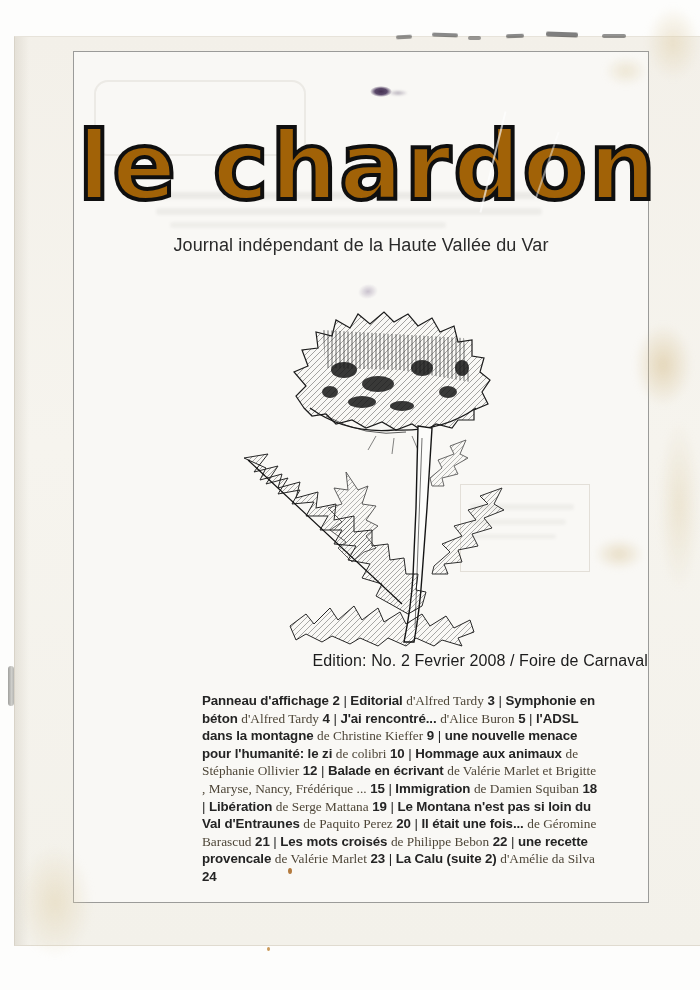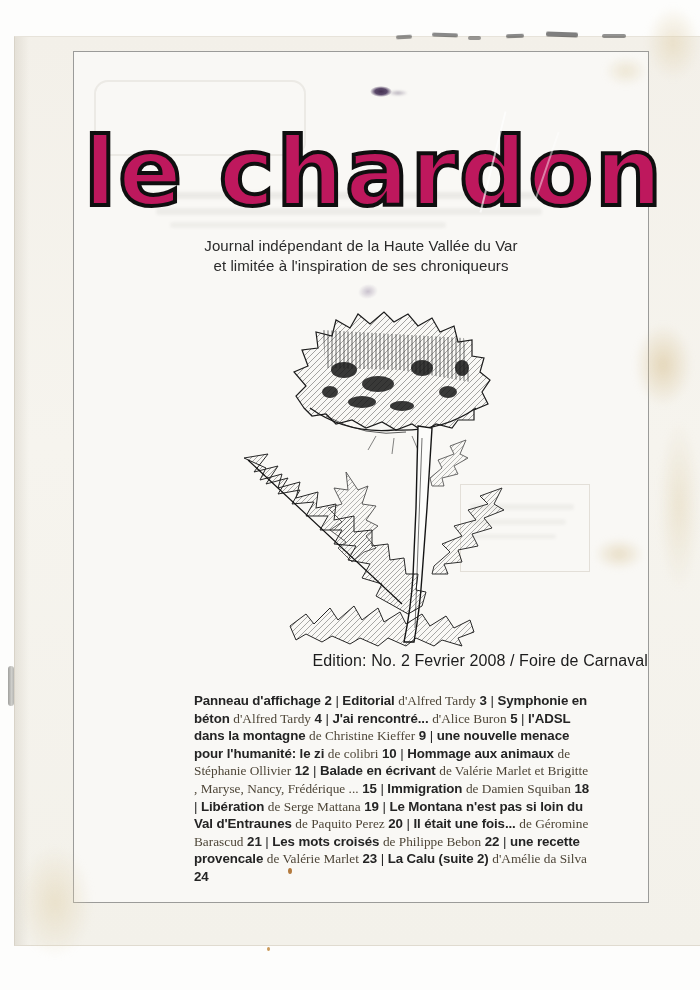--- a/index.html
+++ b/index.html
@@ -11,23 +11,23 @@
          background:linear-gradient(180deg,#f3f0e9 0%,#f6f4ee 45%,#f3f1ea 100%);
          border-left:1px solid #d8d3c8;border-top:1px solid #e7e3da;border-bottom:1px solid #e0dbd0;}
   .sheet::before{content:"";position:absolute;left:0;top:0;bottom:0;width:14px;
          background:linear-gradient(90deg,rgba(190,183,168,.28),rgba(190,183,168,0));}
 
   
   .frame{position:absolute;left:58px;top:14px;width:574px;height:850px;
          border:1px solid #9b9b99;background:#f9f8f5;}
 
   
-  .masthead{position:absolute;left:0;right:0;top:64px;margin:10px;text-align:center;
+  .masthead{position:absolute;left:0;right:0;top:64px;margin:4px;text-align:center;
         font-family:"DejaVu Sans",sans-serif;font-weight:bold;font-size:94px;line-height:94px;
-        color:#be185d;-webkit-text-stroke:4px #0f0f0f;letter-spacing:2px;white-space:nowrap;}
+        color:#a16207;-webkit-text-stroke:4px #0f0f0f;letter-spacing:2px;white-space:nowrap;}
   .scratch{position:absolute;background:rgba(255,255,255,.65);}
   .scratch1{left:418px;top:58px;width:2px;height:104px;transform:rotate(14deg);}
   .scratch2{left:472px;top:78px;width:2px;height:72px;transform:rotate(19deg);opacity:.7;}
 
   
   .bleed{position:absolute;background:#7a7a72;opacity:.11;filter:blur(1.5px);border-radius:3px;}
   .bleed-l1{left:62px;top:140px;width:416px;height:7px;}
   .bleed-l2{left:82px;top:156px;width:386px;height:7px;opacity:.09;}
   .bleed-l3{left:96px;top:170px;width:276px;height:6px;opacity:.08;}
   .bleed-round{position:absolute;left:20px;top:28px;width:208px;height:72px;
@@ -43,31 +43,31 @@
         background:radial-gradient(closest-side,#453252 0%,#5c4a6b 55%,rgba(92,74,107,0) 100%);
         filter:blur(.4px);}
   .ink-tail{position:absolute;left:314px;top:38px;width:20px;height:6px;border-radius:50%;
         background:radial-gradient(closest-side,rgba(90,75,105,.45),rgba(90,75,105,0));filter:blur(1px);}
   .ink-smudge{position:absolute;left:284px;top:232px;width:20px;height:15px;border-radius:50%;
         background:radial-gradient(closest-side,rgba(110,90,130,.35),rgba(110,90,130,0));
         transform:rotate(-10deg);filter:blur(.6px);}
 
   
   .subtitle{position:absolute;left:0;right:0;top:184px;text-align:center;
-        font-size:15px;line-height:19.5px;color:#2a2a2a;letter-spacing:.1px;}
+        font-size:18px;line-height:19.5px;color:#2a2a2a;letter-spacing:.1px;}
 
   
   .edition{position:absolute;left:0;right:0;top:600px;text-align:right;
         font-size:16px;color:#1c1c1c;letter-spacing:.1px;}
 
   
   .thistle{position:absolute;left:152px;top:256px;width:284px;height:340px;}
 
   
-  .toc{position:absolute;left:120px;top:640px;width:400px;margin:0;
+  .toc{position:absolute;left:128px;top:640px;width:400px;margin:0;
         font-size:13.3px;line-height:17.6px;letter-spacing:-.1px;color:#262626;text-align:left;}
   .toc-title{font-weight:bold;color:#242424;}
   .toc-author{font-family:"Liberation Serif",serif;color:#4e4638;letter-spacing:0;}
   .toc-author:empty{display:none;}
   .toc-page{font-weight:bold;color:#242424;}
   .toc-entry:last-child .toc-sep{display:none;}
 
   
   .staple{position:absolute;left:8px;top:666px;width:6px;height:40px;border-radius:3px;
         background:linear-gradient(90deg,#8f8f8c,#c6c6c2 60%,#a7a7a3);opacity:.85;}
@@ -112,21 +112,20 @@
       <div class="scratch scratch2"></div>
       <div class="ink-blot"></div>
       <div class="ink-tail"></div>
       <div class="ink-smudge"></div>
 
       <div class="subtitle">
 
           <div class="subtitle-line">Journal indépendant de la Haute Vallée du Var</div>
 
 
-          <div class="subtitle-line">et limitée à l'inspiration de ses chroniqueurs</div>
         </div>
 
       <svg class="thistle" viewBox="0 0 284 340" xmlns="http://www.w3.org/2000/svg">
         <defs>
           <pattern id="hVert" width="4" height="7" patternUnits="userSpaceOnUse">
             <path d="M2,0 L2,7" stroke="#222" stroke-width="1" opacity=".8"></path>
           </pattern>
           <pattern id="hDiag" width="6" height="6" patternUnits="userSpaceOnUse">
             <path d="M0,6 L6,0" stroke="#333" stroke-width=".8" opacity=".55"></path>
           </pattern>

